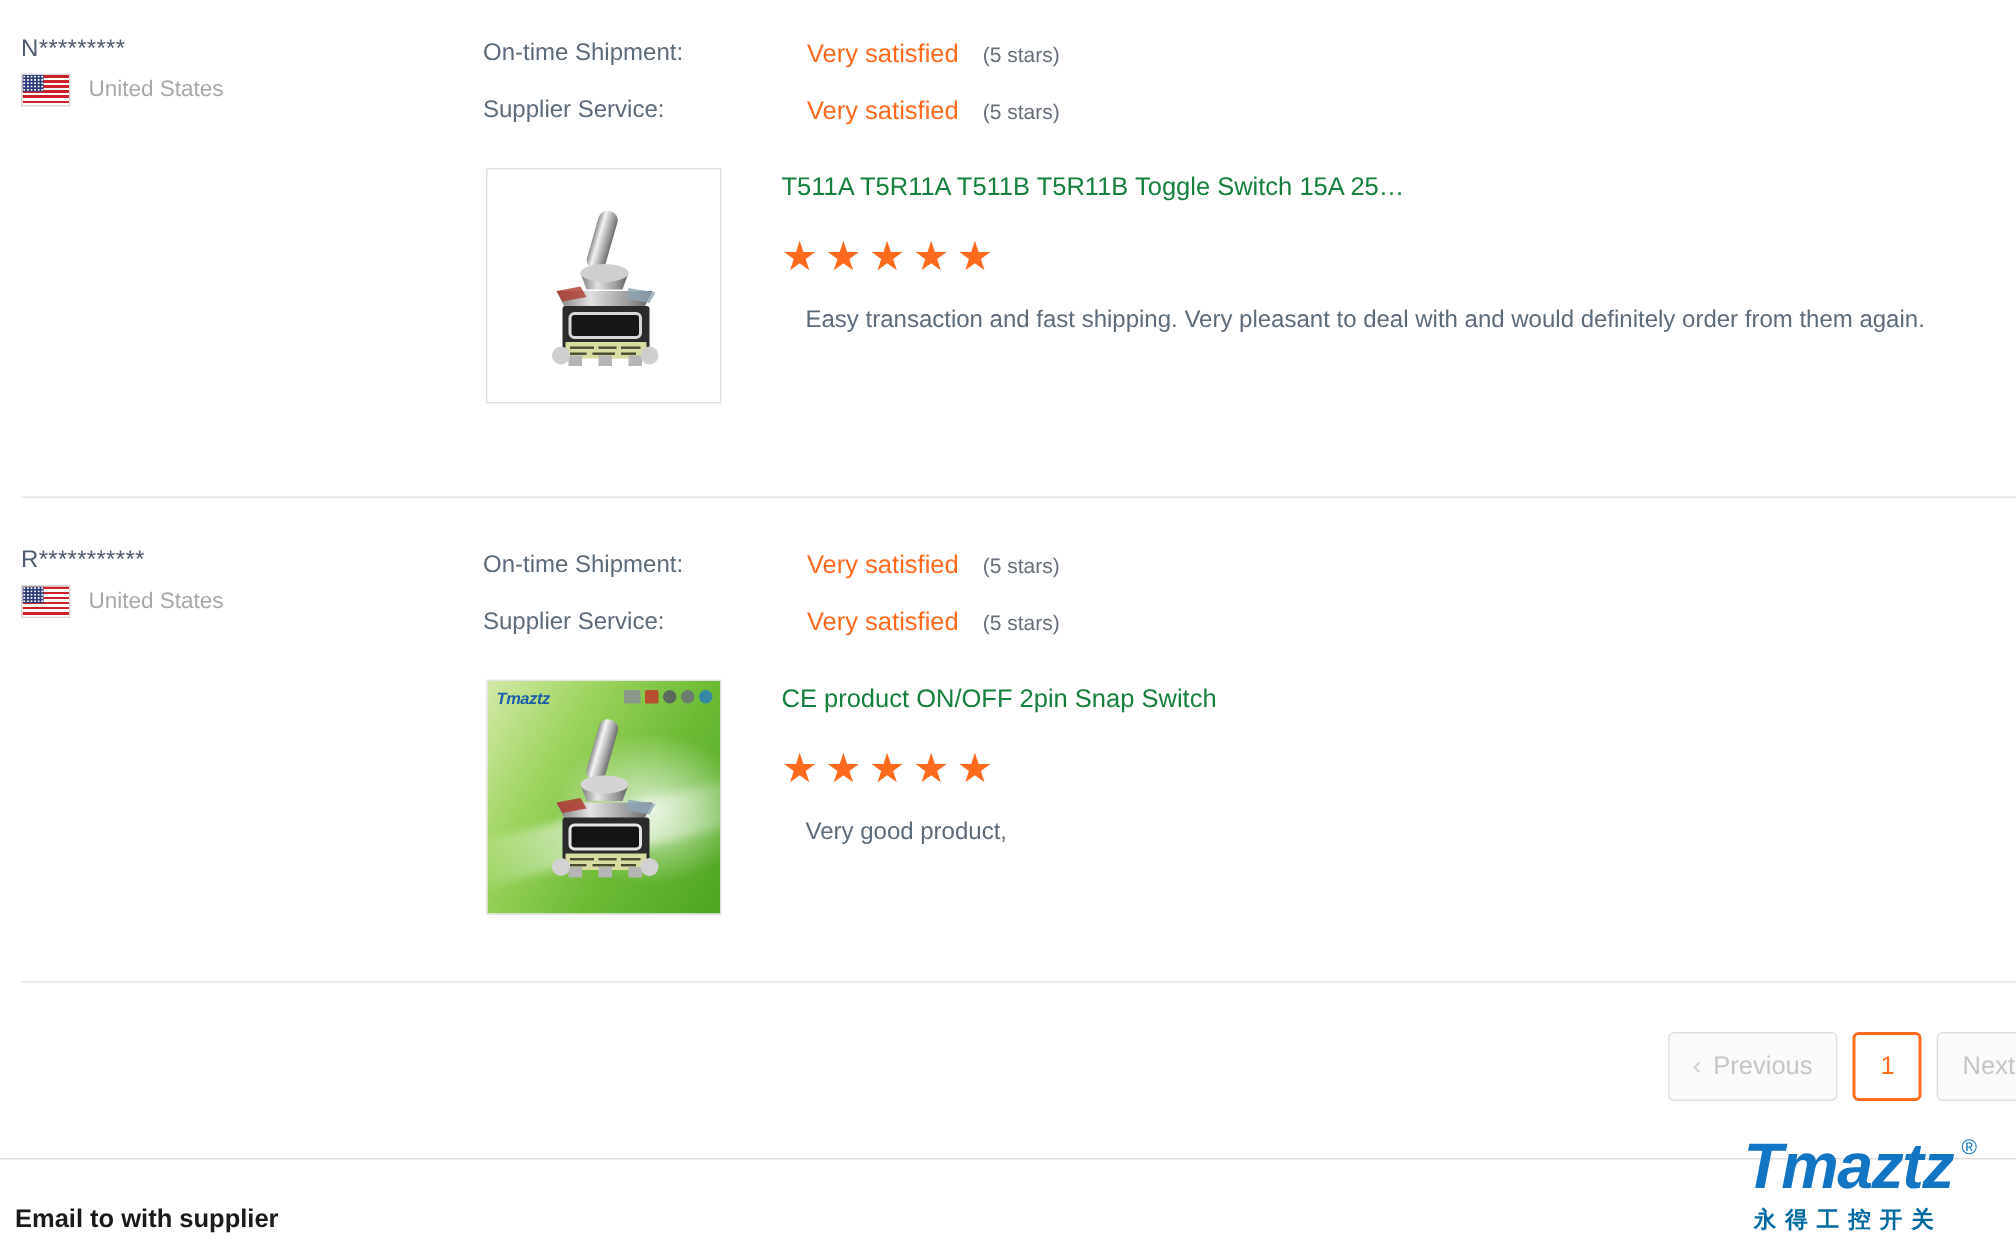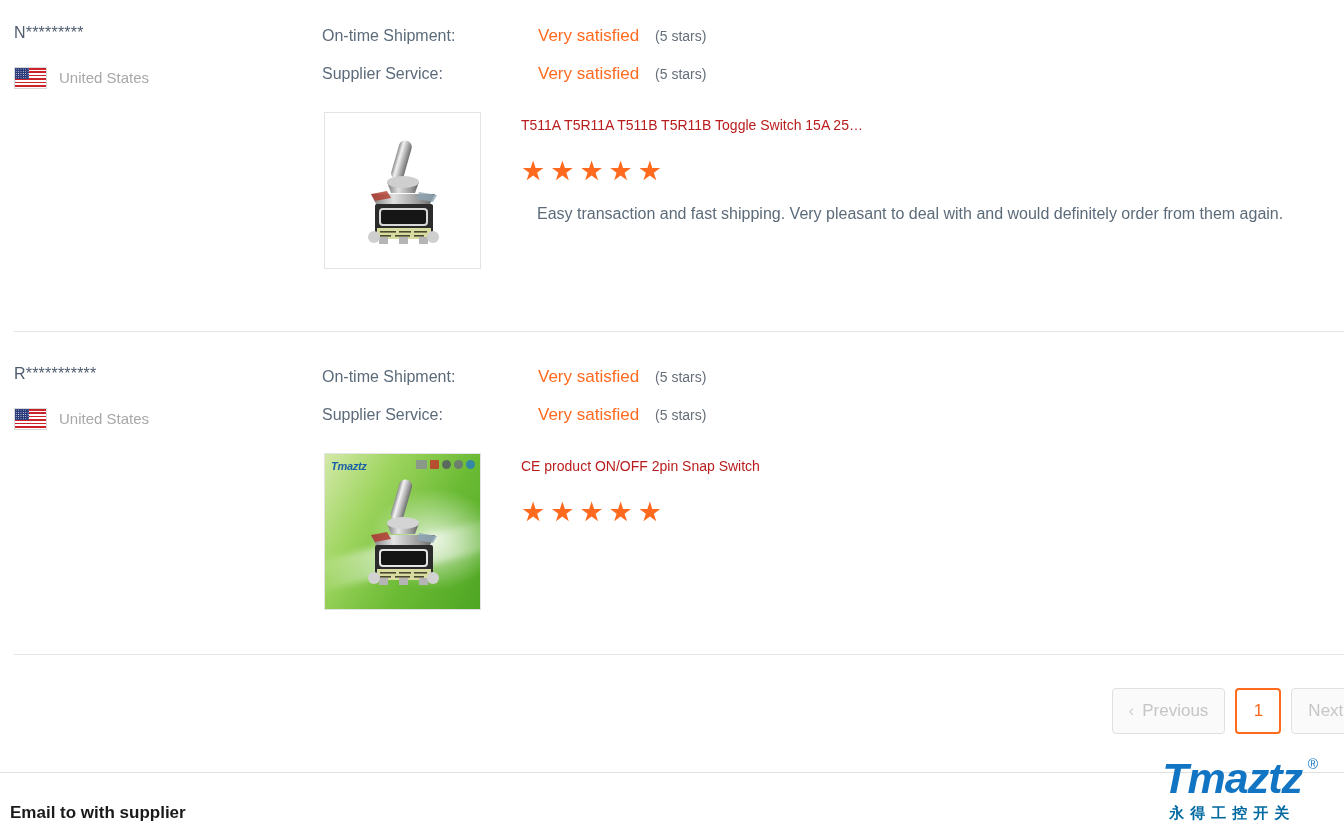--- a/index.html
+++ b/index.html
@@ -37,21 +37,21 @@
   }
   .reviewer-name {
     font-size: 16px;
     color: #4a5costs;
     color: #4e5c6e;
     letter-spacing: 0.2px;
     line-height: 20px;
     white-space: nowrap;
   }
   .reviewer-country {
-    margin-top: 24px;
+    margin-top: 6px;
     display: flex;
     align-items: center;
   }
   .flag {
     width: 33px;
     height: 22px;
     flex: 0 0 auto;
     border: 1px solid #d8d8d8;
     position: relative;
     overflow: hidden;
@@ -185,22 +185,22 @@
     width: 92px;
     height: 110px;
     z-index: 3;
   }
 
   .product-info {
     margin-left: 40px;
     width: 790px;
   }
   .product-title {
-    font-size: 14px;
-    color: #b91c1c;
+    font-size: 17px;
+    color: #15803d;
     line-height: 22px;
     margin: 0;
     padding-top: 2px;
     white-space: nowrap;
     overflow: hidden;
     text-overflow: ellipsis;
   }
   .stars {
     margin-top: 20px;
     font-size: 27px;
@@ -478,20 +478,21 @@
           <rect x="42" y="101" width="9" height="7" fill="#b5b5b5"></rect>
           <rect x="62" y="101" width="9" height="7" fill="#b5b5b5"></rect>
           <circle cx="17" cy="101" r="6" fill="#d2d2d2"></circle>
           <circle cx="76" cy="101" r="6" fill="#d2d2d2"></circle>
         </svg>
       </div>
 
       <div class="product-info">
         <div class="product-title">CE product ON/OFF 2pin Snap Switch</div>
         <div class="stars">★★★★★</div>
+        <div class="review-text">Very good product,</div>
       </div>
     </div>
   </div>
 
   <div class="divider divider-2"></div>
 
   <div class="pagination">
     <div class="page-btn prev">
       <span class="chev">‹</span>
       <span>Previous</span>

